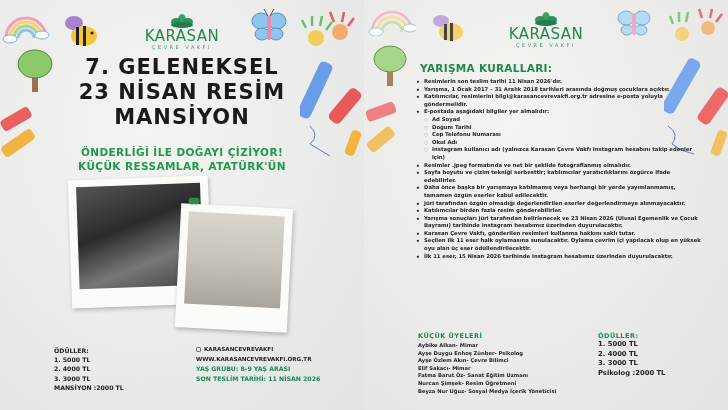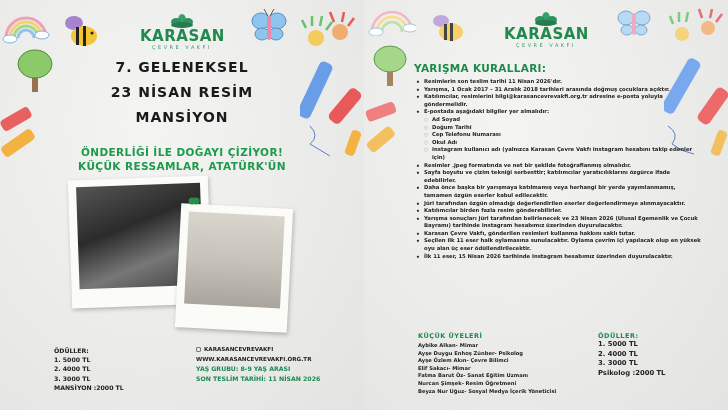--- a/index.html
+++ b/index.html
@@ -7,24 +7,24 @@
   body { font-family: "DejaVu Sans", sans-serif; position: relative; }
   .panel {
     position: absolute; top: 0; width: 364px; height: 410px; overflow: hidden;
     background: radial-gradient(ellipse at 40% 30%, #f4f4f2 0%, #ebebea 55%, #e3e3e1 100%);
   }
   .panel.left { left: 0; }
   .panel.right { left: 364px; }
   .deco { position: absolute; }
   .logo { position: absolute; text-align: center; }
   .logo .lotus { display: block; margin: 0 auto; }
-  .logo .brand { font-family: "DejaVu Sans", sans-serif; font-weight: bold; color: #1f8a4c; letter-spacing: 0.5px; font-size: 15px; line-height: 16px; }
+  .logo .brand { font-family: "DejaVu Sans", sans-serif; font-weight: normal; color: #1f8a4c; letter-spacing: 0.5px; font-size: 15px; line-height: 16px; }
   .logo .sub { font-size: 5px; color: #3a9a62; letter-spacing: 2.5px; line-height: 7px; }
 
-  .title { position: absolute; left: 0; width: 364px; text-align: center; font-family: "DejaVu Sans", sans-serif; font-weight: bold; color: #1a1a1a; font-size: 14px; line-height: 25px; letter-spacing: 1px; }
+  .title { position: absolute; left: 0; width: 364px; text-align: center; font-family: "DejaVu Sans", sans-serif; font-weight: bold; color: #1a1a1a; font-size: 21px; line-height: 25px; letter-spacing: 1px; }
   .subtitle { position: absolute; left: 0; width: 364px; text-align: center; color: #1d9a4a; font-weight: bold; font-size: 10.5px; line-height: 14px; letter-spacing: 0.4px; }
 
   .photo { position: absolute; background: #fbfbf8; box-shadow: 1px 2px 4px rgba(0,0,0,0.25); }
   .photo .img { position: absolute; background: linear-gradient(160deg,#555 0%,#2b2b2b 40%,#777 70%,#444 100%); }
   .photo2 .img { background: linear-gradient(180deg,#d8d5cc 0%,#c7c3ba 50%,#a9a59c 100%); }
 
   .smalltxt { font-family: "DejaVu Sans", sans-serif; font-weight: bold; font-size: 6.2px; line-height: 9.2px; color: #222; }
   .greentxt { color: #1d8a52; }
 
   .rules-title { position: absolute; left: 418px; top: 62px; font-weight: bold; color: #1d8a4a; font-size: 10.5px; letter-spacing: 0.3px; }
@@ -188,21 +188,21 @@
     <rect x="2" y="6" width="30" height="12" rx="4" fill="#ee8080" transform="rotate(-20 16 12)"></rect>
     <rect x="2" y="34" width="30" height="12" rx="4" fill="#f3c060" transform="rotate(-40 16 40)"></rect>
   </svg>
   <svg class="deco" style="left:300px;top:56px" width="64" height="110" viewBox="0 0 64 110">
     <rect x="10" y="0" width="14" height="60" rx="5" fill="#7aa8ee" transform="rotate(30 17 30)"></rect>
     <rect x="42" y="30" width="14" height="40" rx="5" fill="#ee6a6a" transform="rotate(35 49 50)"></rect>
     <path d="M4 70 q12 8 4 18 q10 8 22 10" stroke="#5a7ed0" fill="none"></path>
     <rect x="50" y="74" width="10" height="26" rx="4" fill="#f3c060" transform="rotate(20 55 87)"></rect>
   </svg>
 
-  <div class="rules-title" style="left:50px;top:62px">YARIŞMA KURALLARI:</div>
+  <div class="rules-title" style="left:56px;top:62px">YARIŞMA KURALLARI:</div>
 
   <div class="rules" style="left:50px;top:78px;width:290px">
     <ul>
       <li>Resimlerin son teslim tarihi 11 Nisan 2026'dır.</li>
       <li>Yarışma, 1 Ocak 2017 – 31 Aralık 2018 tarihleri arasında doğmuş çocuklara açıktır.</li>
       <li>Katılımcılar, resimlerini bilgi@karasancevrevakfi.org.tr adresine e-posta yoluyla göndermelidir.</li>
       <li>E-postada aşağıdaki bilgiler yer almalıdır:</li>
       <li class="sub">Ad Soyad</li>
       <li class="sub">Doğum Tarihi</li>
       <li class="sub">Cep Telefonu Numarası</li>

